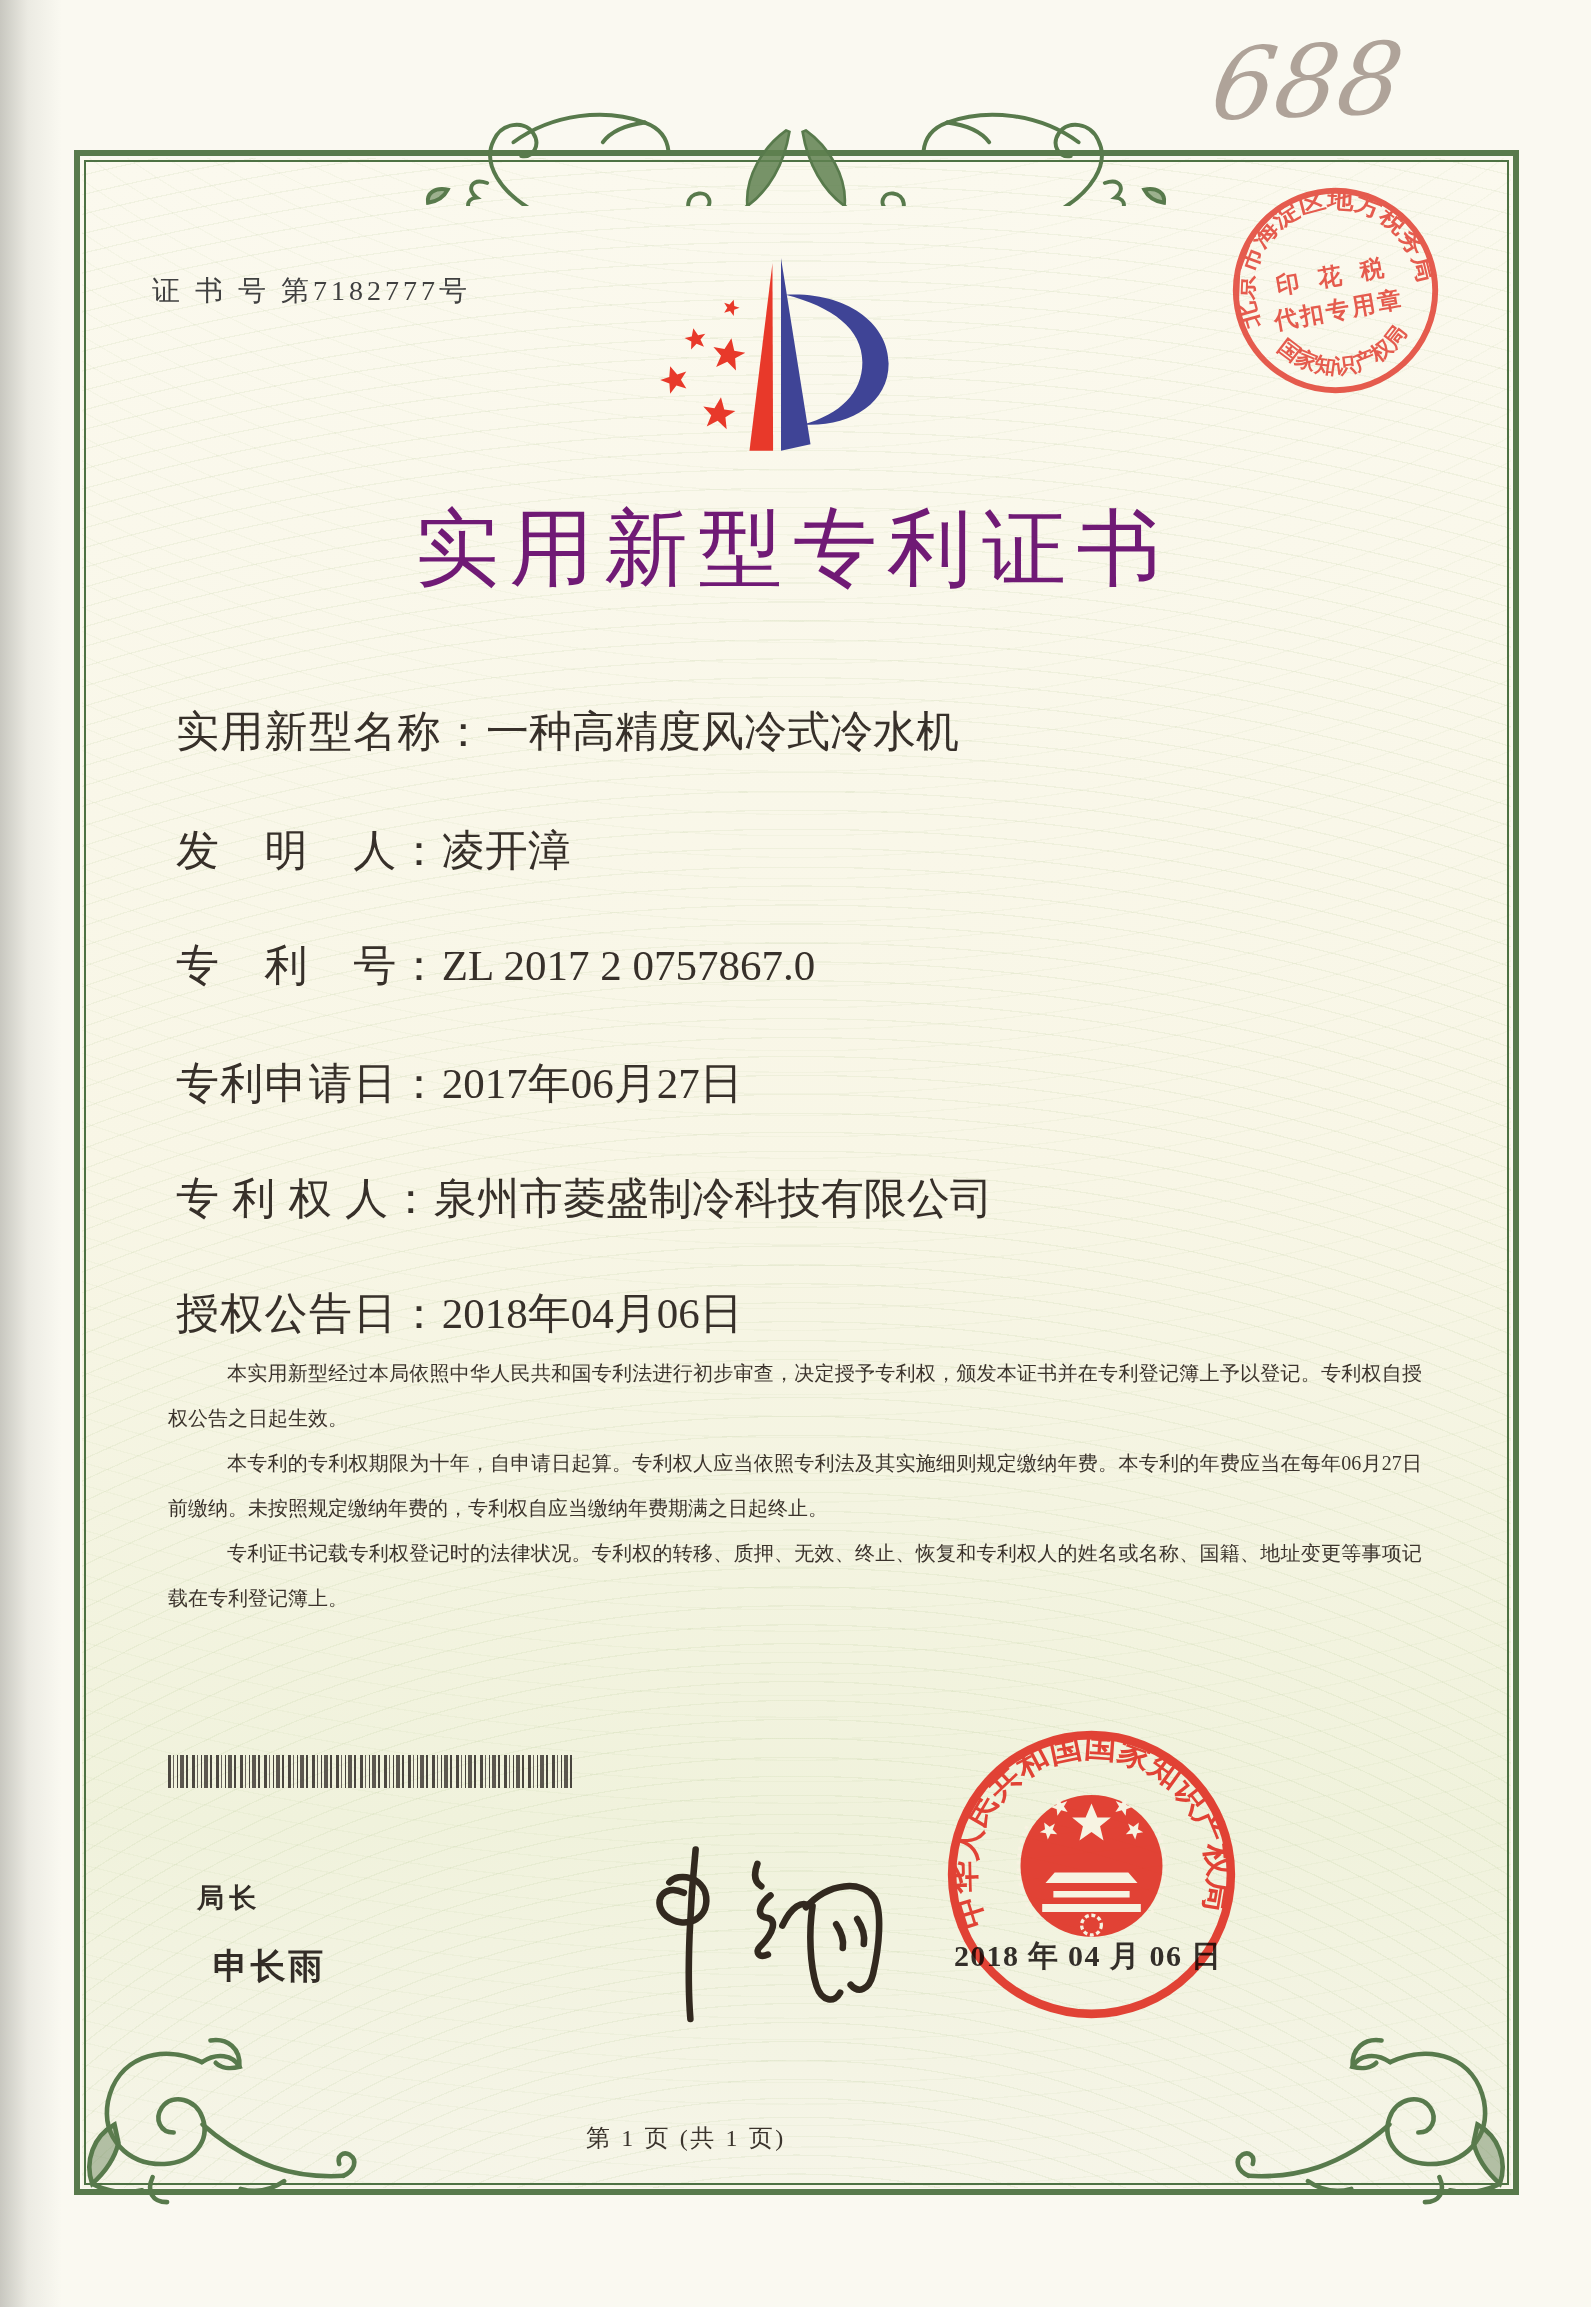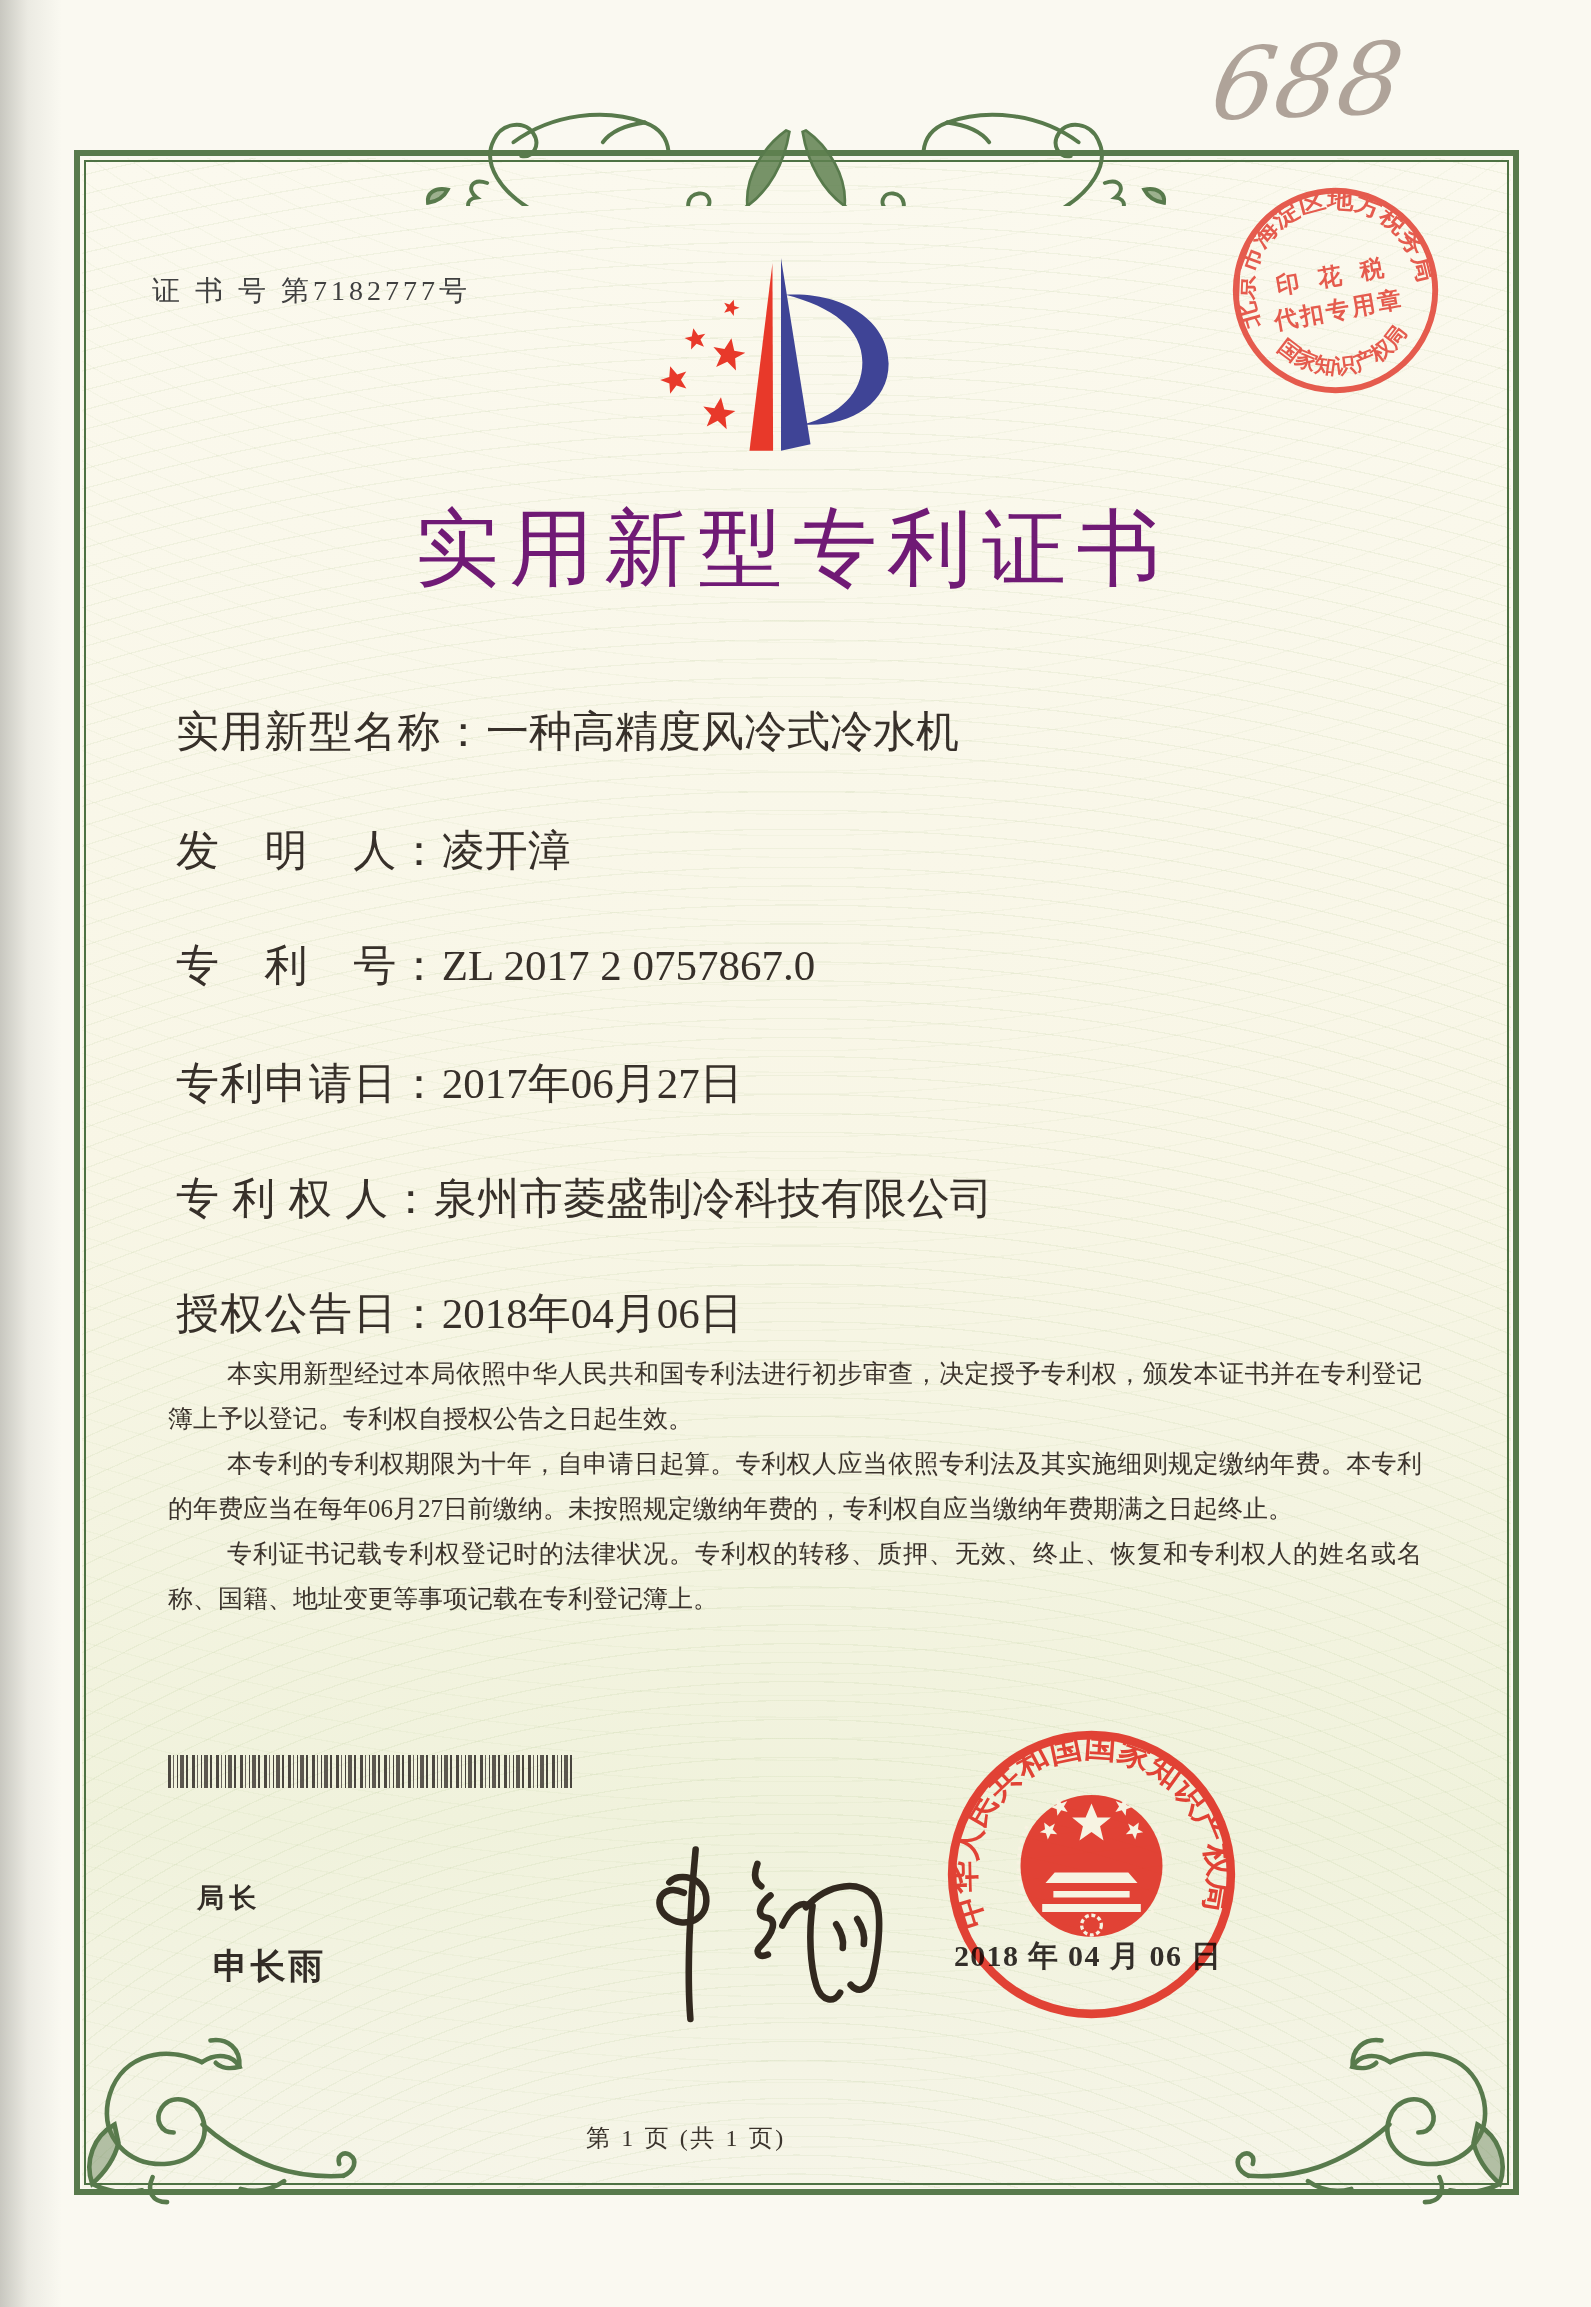--- a/index.html
+++ b/index.html
@@ -23,21 +23,21 @@
       repeating-radial-gradient(140% 95% at 50% -45%, rgba(150,178,110,.06) 0 1.3px, rgba(0,0,0,0) 1.3px 22.3px),
       linear-gradient(180deg,#fbf9ee 0%,#f8f6e6 50%,#f0f2dc 82%,#f6f5e8 100%);}
   .content{position:absolute;inset:0;z-index:5;}
 
   .cert-no{position:absolute;left:152px;top:272px;font-size:28px;letter-spacing:4px;color:#404040;}
   .title{position:absolute;left:793px;top:492px;transform:translateX(-50%);
     font-size:84px;font-weight:normal;letter-spacing:10.5px;white-space:nowrap;color:#701a75;}
 
   .field{position:absolute;left:176px;font-size:43px;white-space:nowrap;color:#37302a;}
   .field .lbl{letter-spacing:1.3px;}
-  .paras{position:absolute;left:168px;top:1351px;width:1254px;font-size:25px;line-height:45px;
+  .paras{position:absolute;left:168px;top:1351px;width:1254px;font-size:20px;line-height:45px;
     text-align:justify;color:#3b332c;}
   .paras p{margin:0;text-indent:59px;}
 
   .barcode{position:absolute;left:168px;top:1755px;width:405px;height:33px;opacity:.88;
     background:repeating-linear-gradient(90deg,
       #35302b 0 2.6px, rgba(0,0,0,0) 2.6px 4.6px,
       #55504a 4.6px 6px, rgba(0,0,0,0) 6px 9.2px,
       #2e2a26 9.2px 10.5px, rgba(0,0,0,0) 10.5px 12.5px,
       #46413b 12.5px 16.4px, rgba(0,0,0,0) 16.4px 18.4px,
       #312d28 18.4px 20px, rgba(0,0,0,0) 20px 24px);}

